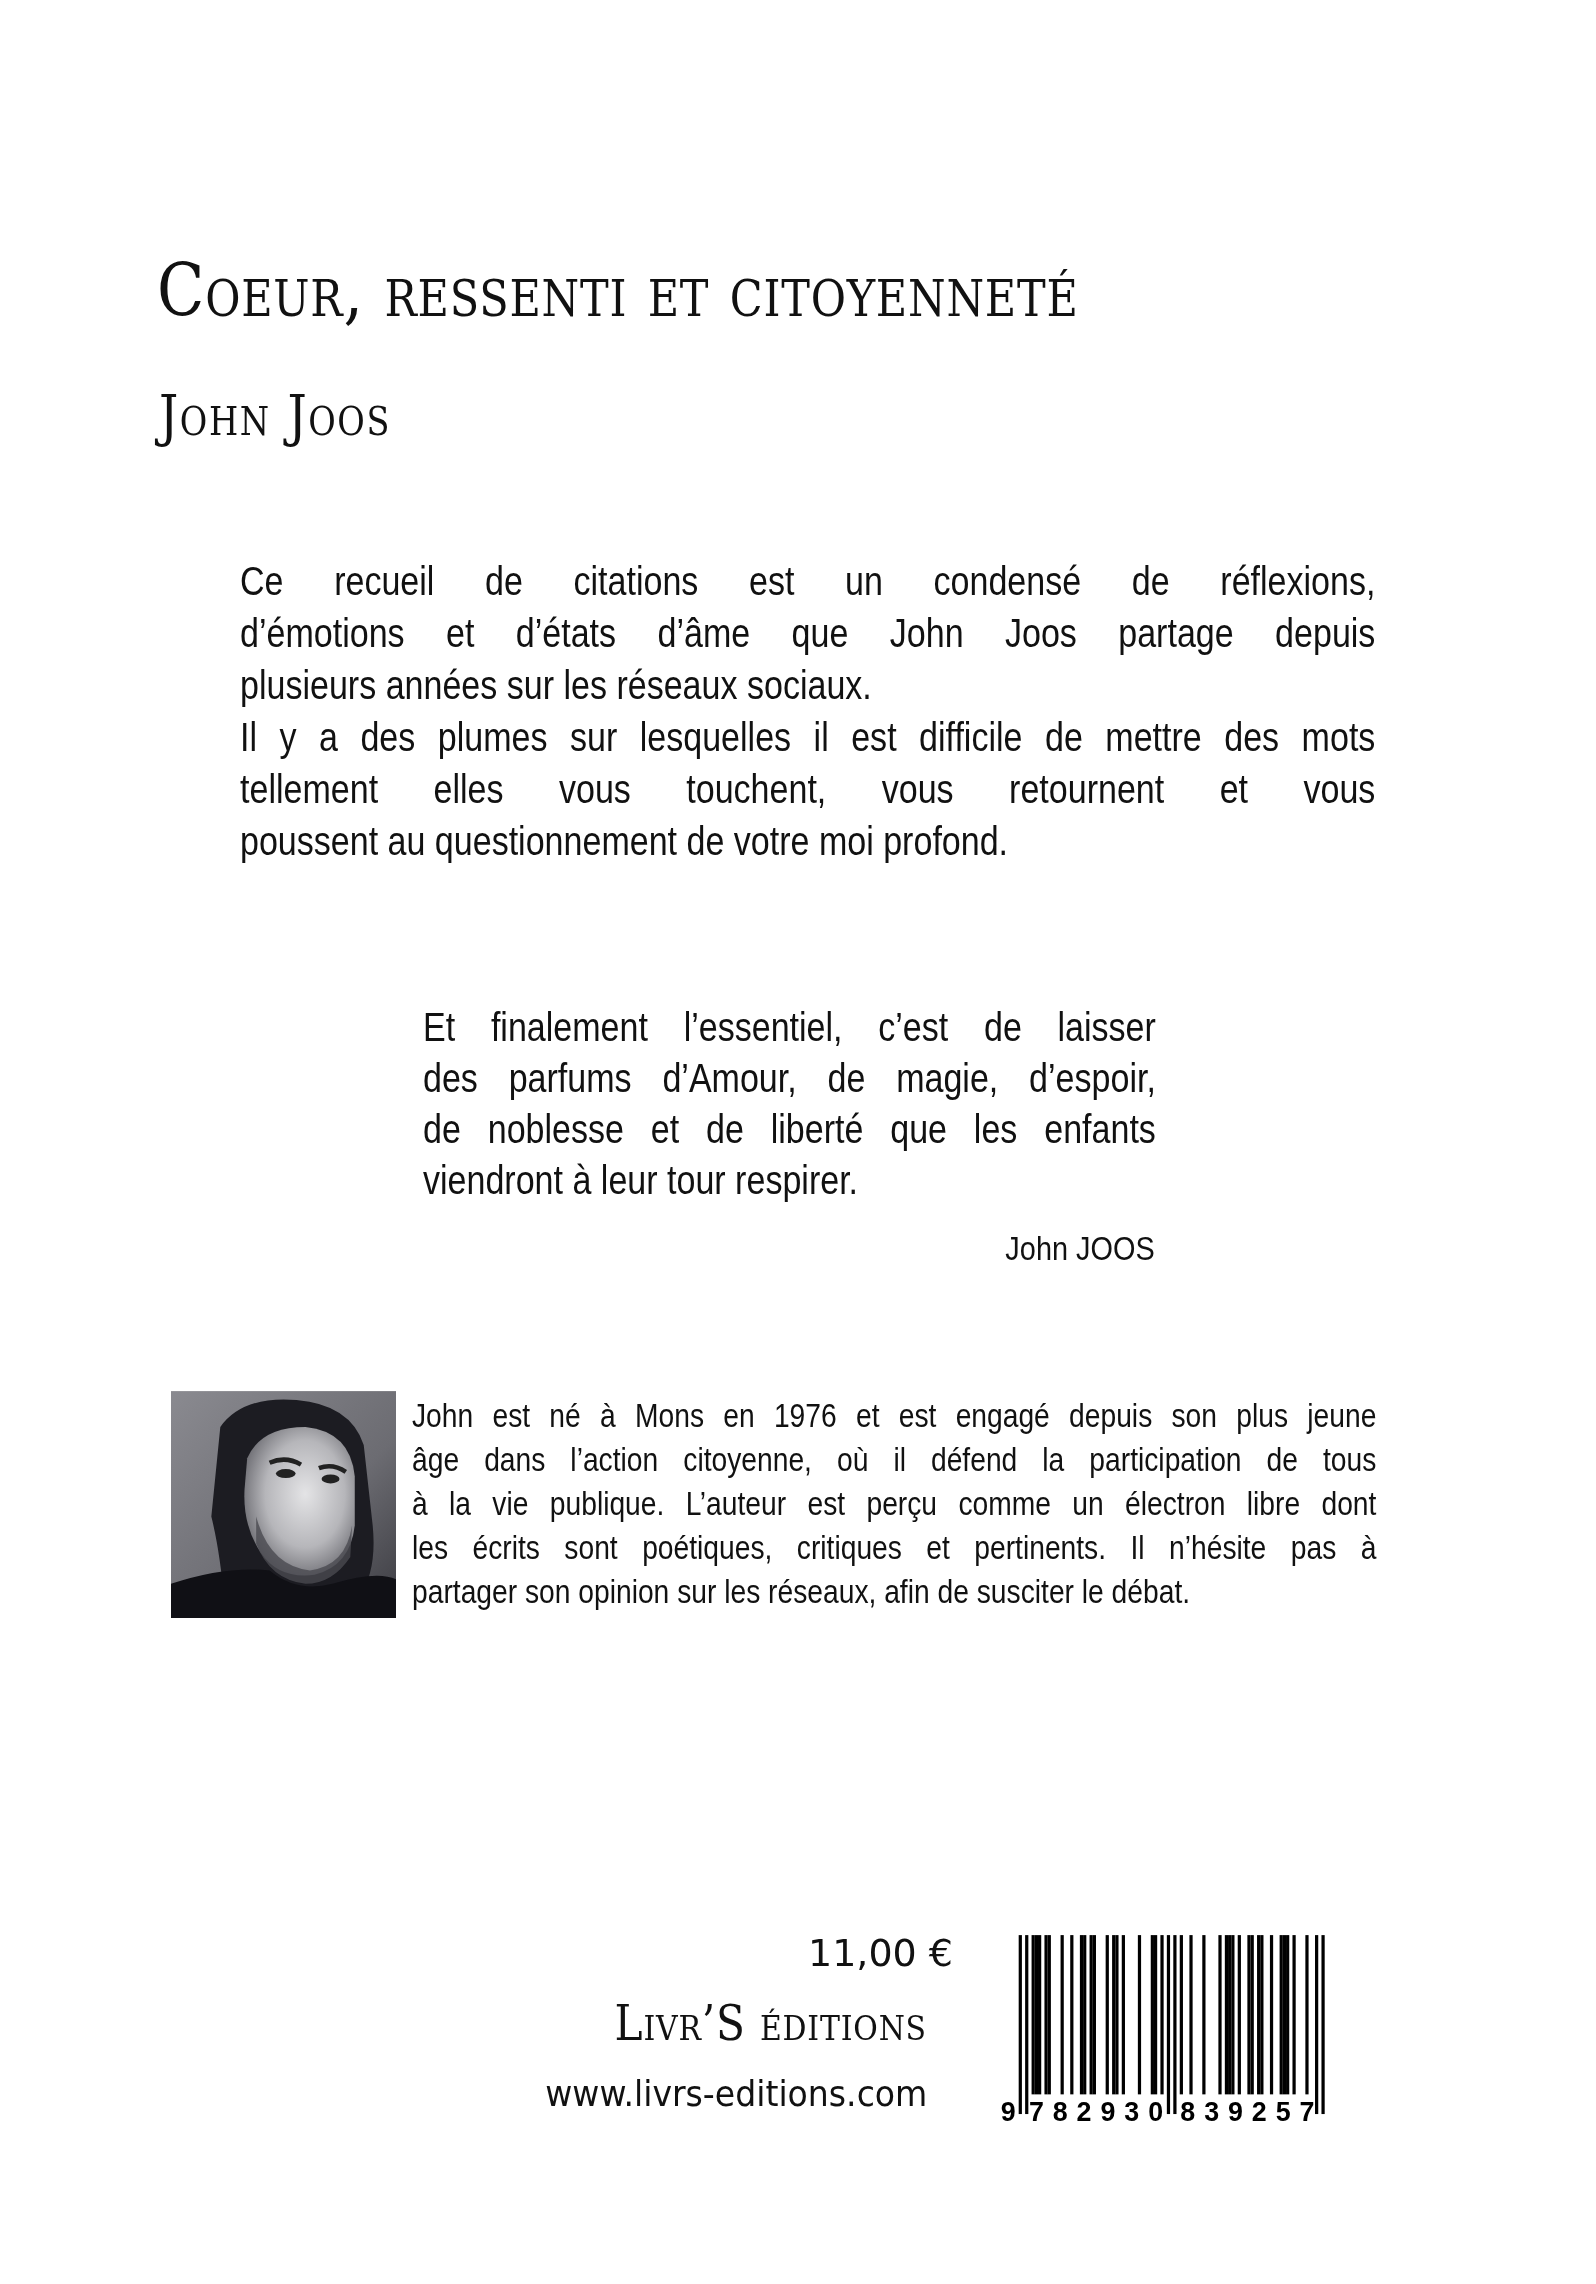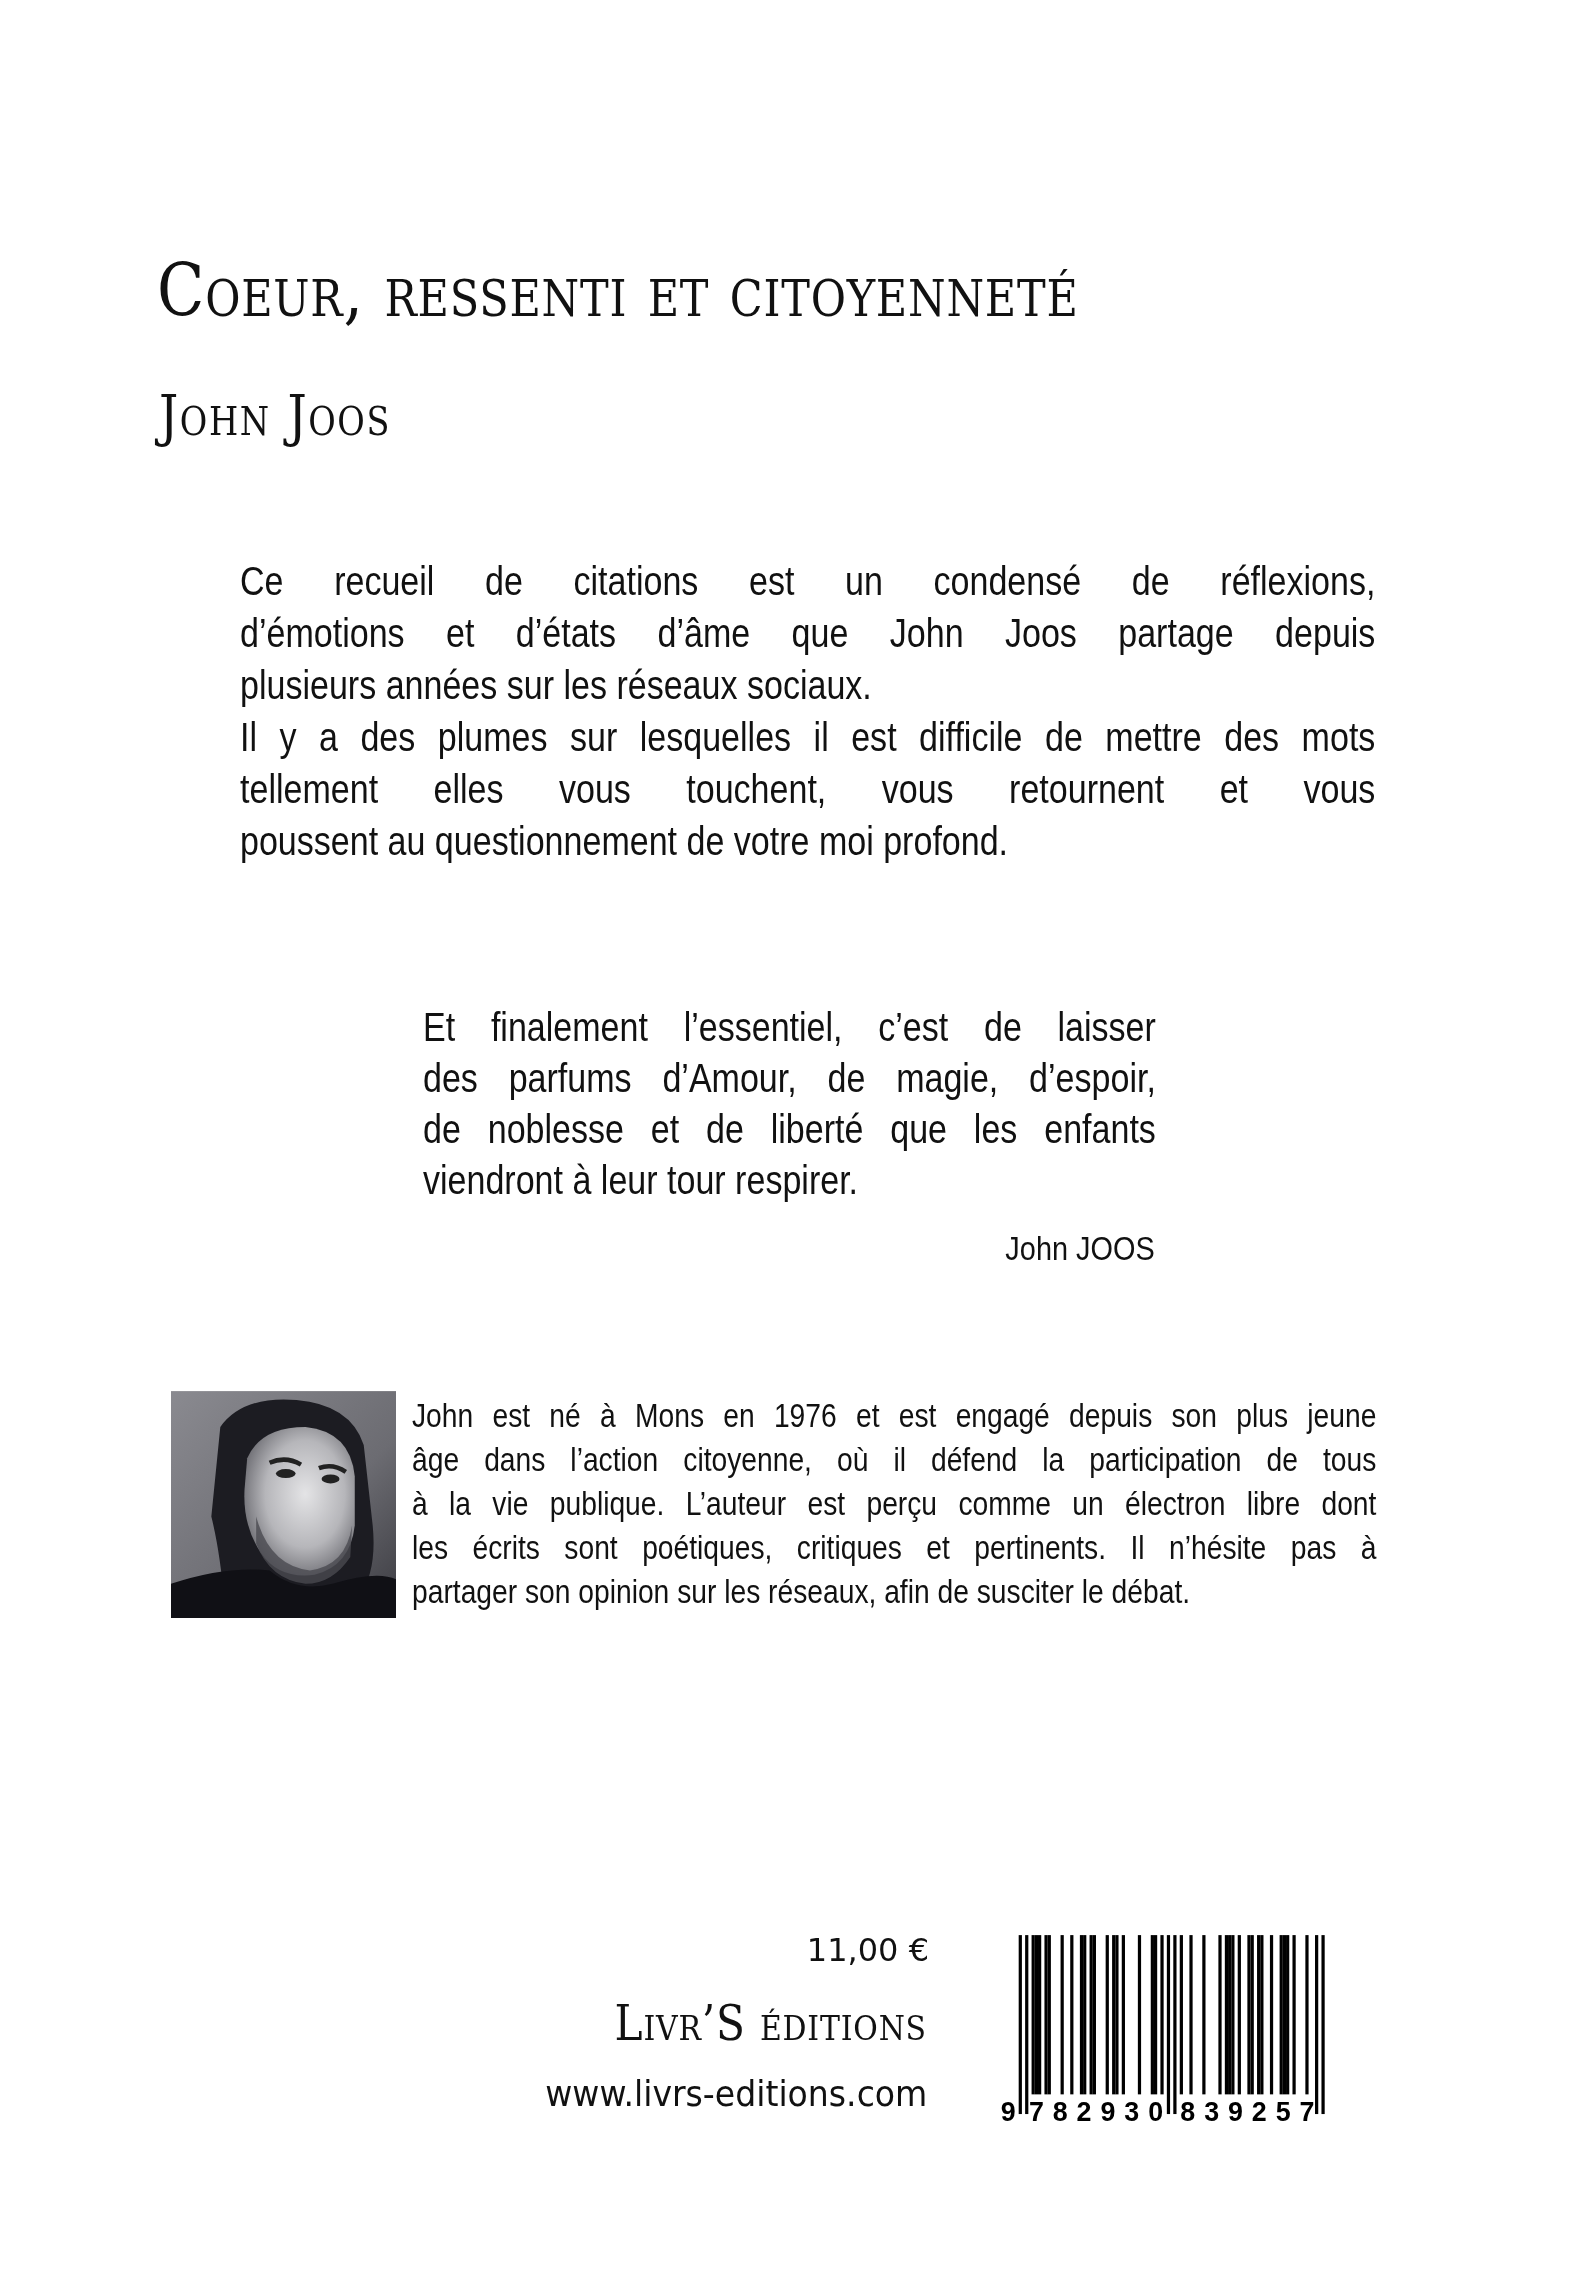--- a/index.html
+++ b/index.html
@@ -13,21 +13,21 @@
   #author { left:159px; top:383px; font-size:56px; font-variant:small-caps; letter-spacing:1.8px; white-space:nowrap; transform-origin:left top; transform:scaleX(0.86); }
   .para { font-size:41px; line-height:52px; }
   .pline { position:absolute; height:52px; white-space:nowrap; }
 
   #intro { left:240px; top:555px; width:1136px; }
   #quote { left:423px; top:1001px; width:733px; }
   #signature { top:1229px; right:442px; font-size:34px; }
   #photo { left:171px; top:1391px; width:225px; height:227px; overflow:hidden; }
   #bio { left:412px; top:1393px; width:965px; }
 
-  #price { right:668px; top:1931px; font-size:32px; }
+  #price { right:644px; top:1931px; font-size:38px; }
   #publisher { right:670px; top:1995px; font-size:48px; font-variant:small-caps; letter-spacing:0.9px; white-space:nowrap; }
   #url { right:670px; top:2073px; font-size:36px; white-space:nowrap; }
   #barcode { left:999px; top:1933px; width:340px; height:193px; }
 </style>
 </head>
 <body>
 
 <div id="title" class="abs serif">Coeur, ressenti et citoyenneté</div>
 <div id="author" class="abs serif">John Joos</div>
 

